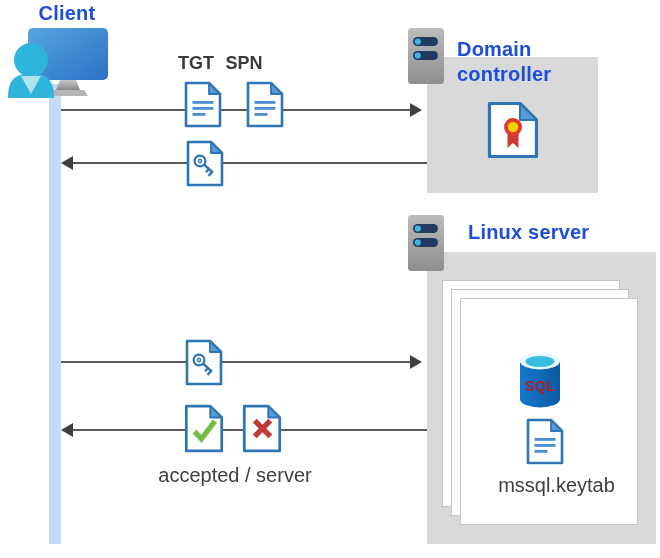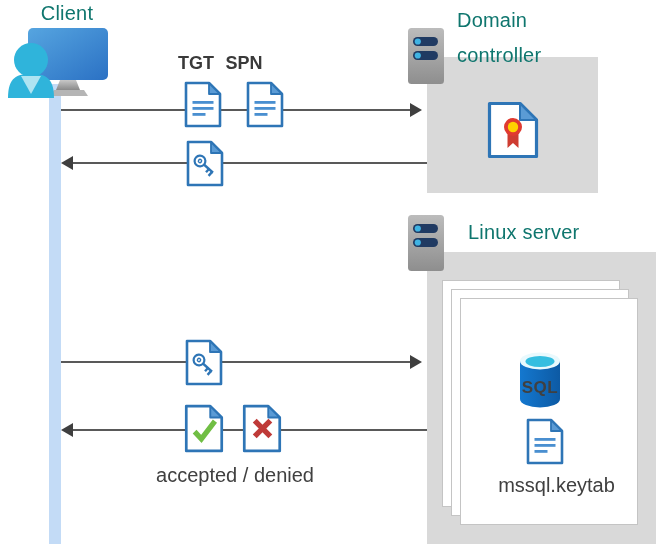--- a/index.html
+++ b/index.html
@@ -1,33 +1,33 @@
 <!DOCTYPE html>
 <html><head>
 <meta charset="utf-8">
 <style>
   html,body { margin:0; padding:0; background:#fff; }
   .canvas {
     position:relative; width:660px; height:558px; background:#ffffff;
     font-family:"Liberation Sans", sans-serif; overflow:hidden;
   }
   .abs { position:absolute; }
-  .hdr { font-weight:normal; font-size:20px; color:#0f766e; letter-spacing:0.2px; }
-  .pre { white-space:pre-line; line-height:35px; }
+  .hdr { font-weight:bold; font-size:20px; color:#1d4ed8; letter-spacing:0.2px; }
+  .pre { white-space:pre-line; line-height:25px;margin-top:34px; }
   .small-lbl { font-size:18px; color:#3a3a3a;font-weight:bold; }
   .caption { font-size:20px; color:#404040; }
   .center { text-align:center; }
   .gray-box { background:#d9d9d9; }
   .card { position:absolute; width:178px; height:227px; background:#ffffff; border:1px solid #c4c4c4; box-sizing:border-box; }
   .lifeline { background:#c3dbf6; }
   .arrow { position:absolute; height:14px; display:flex; align-items:center; }
   .arrow .line { flex:1; height:2px; background:#595959; }
   .head-right { width:0; height:0; border-top:7px solid transparent; border-bottom:7px solid transparent; border-left:12px solid #3f3f3f; }
   .head-left  { width:0; height:0; border-top:7px solid transparent; border-bottom:7px solid transparent; border-right:12px solid #3f3f3f; }
-  .sql-text { font-weight:bold; font-size:17px; color:#404040; letter-spacing:0.5px; }
+  .sql-text { font-weight:bold; font-size:14px; color:#b91c1c; letter-spacing:0.5px; }
   svg { display:block; }
 </style>
 </head>
 <body>
 
 <div class="canvas">
 
   <svg width="0" height="0" style="position:absolute" aria-hidden="true">
     <defs>
       <linearGradient id="gMon" x1="0" y1="0" x2="1" y2="1">
@@ -163,21 +163,21 @@
   <svg class="abs" style="left:185px; top:339px;" width="38" height="47" viewBox="0 0 38 47">
       <use href="#sym-doc-key"></use>
     </svg>
 
   <svg class="abs" style="left:184px; top:404px;" width="40" height="49" viewBox="0 0 38 47">
       <use href="#sym-doc-check"></use>
     </svg>
   <svg class="abs" style="left:242px; top:404px;" width="40" height="49" viewBox="0 0 38 47">
       <use href="#sym-doc-x"></use>
     </svg>
-  <div class="abs caption center" style="left:135px; top:464px; width:200px;">accepted / denied</div>
+  <div class="abs caption center" style="left:135px; top:464px; width:200px;">accepted / server</div>
 
   <div class="abs hdr center" style="left:28px; top:2px; width:78px;">Client</div>
   <svg class="abs" style="left:4px; top:24px;" width="104" height="74" viewBox="0 0 104 74">
     <rect x="24" y="4" width="80" height="52" rx="5" fill="url(#gMon)"></rect>
     <polygon points="56,56 72,56 76,66 52,66" fill="url(#gStand)"></polygon>
     <polygon points="50,66 80,66 84,72 46,72" fill="#b5b5b5"></polygon>
     <circle cx="27" cy="36" r="17" fill="#2fb4db"></circle>
     <path d="M4,74 C4,53 13,50 27,50 C41,50 50,53 50,74 Z" fill="#2fb4db"></path>
     <polygon points="17,52 37,52 27,70" fill="#aee4f2"></polygon>
   </svg>

